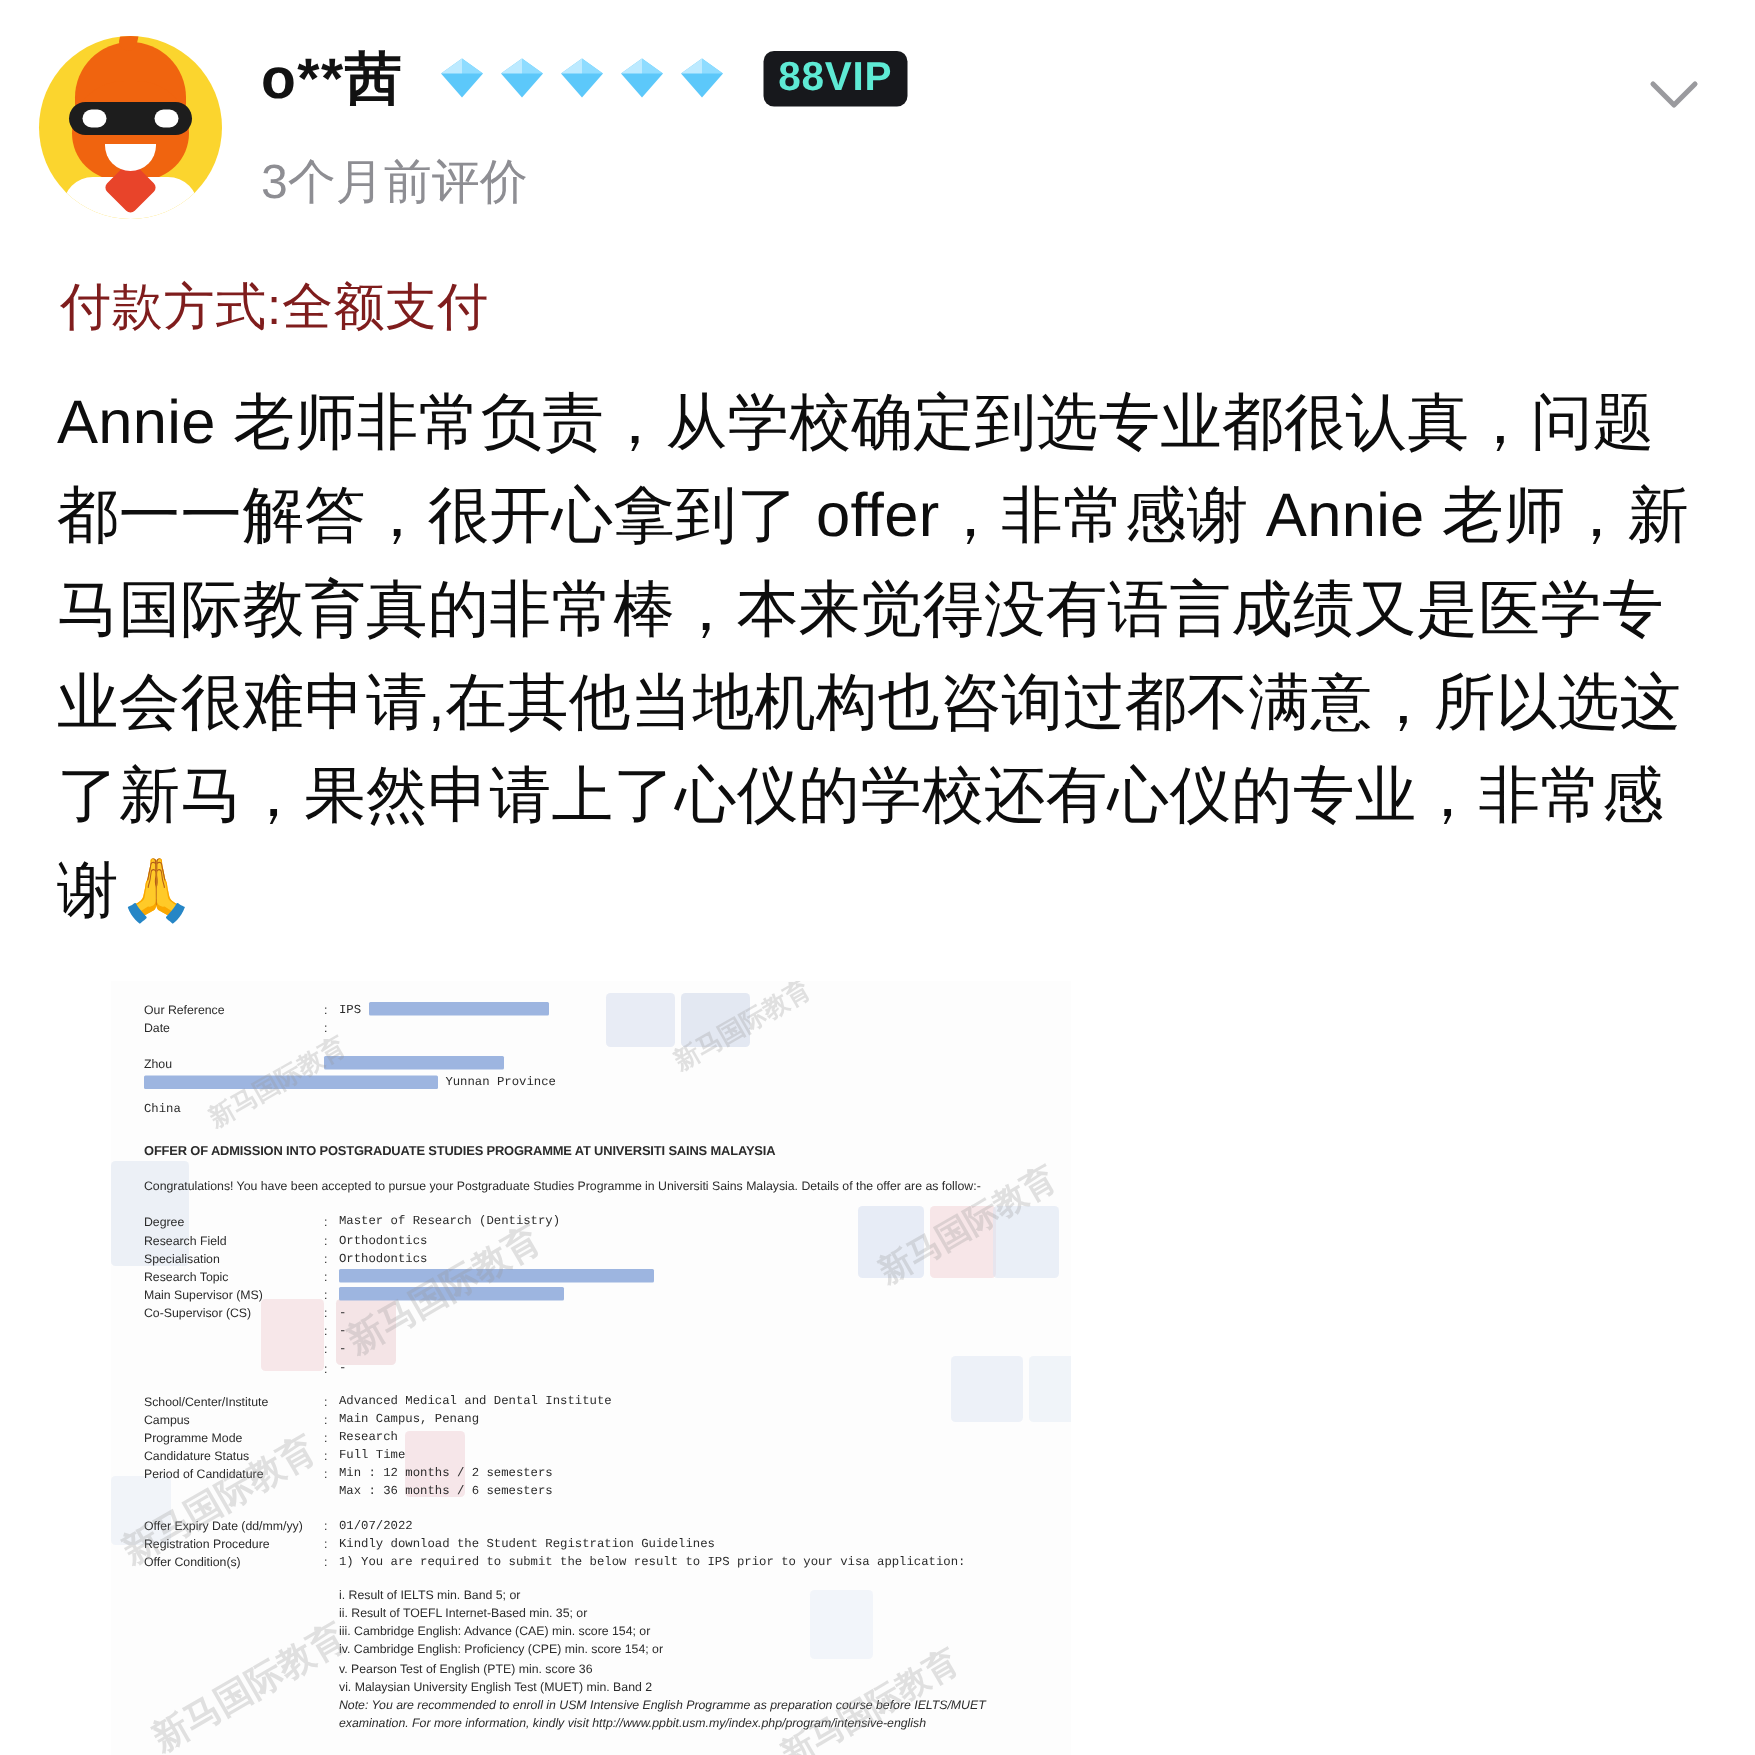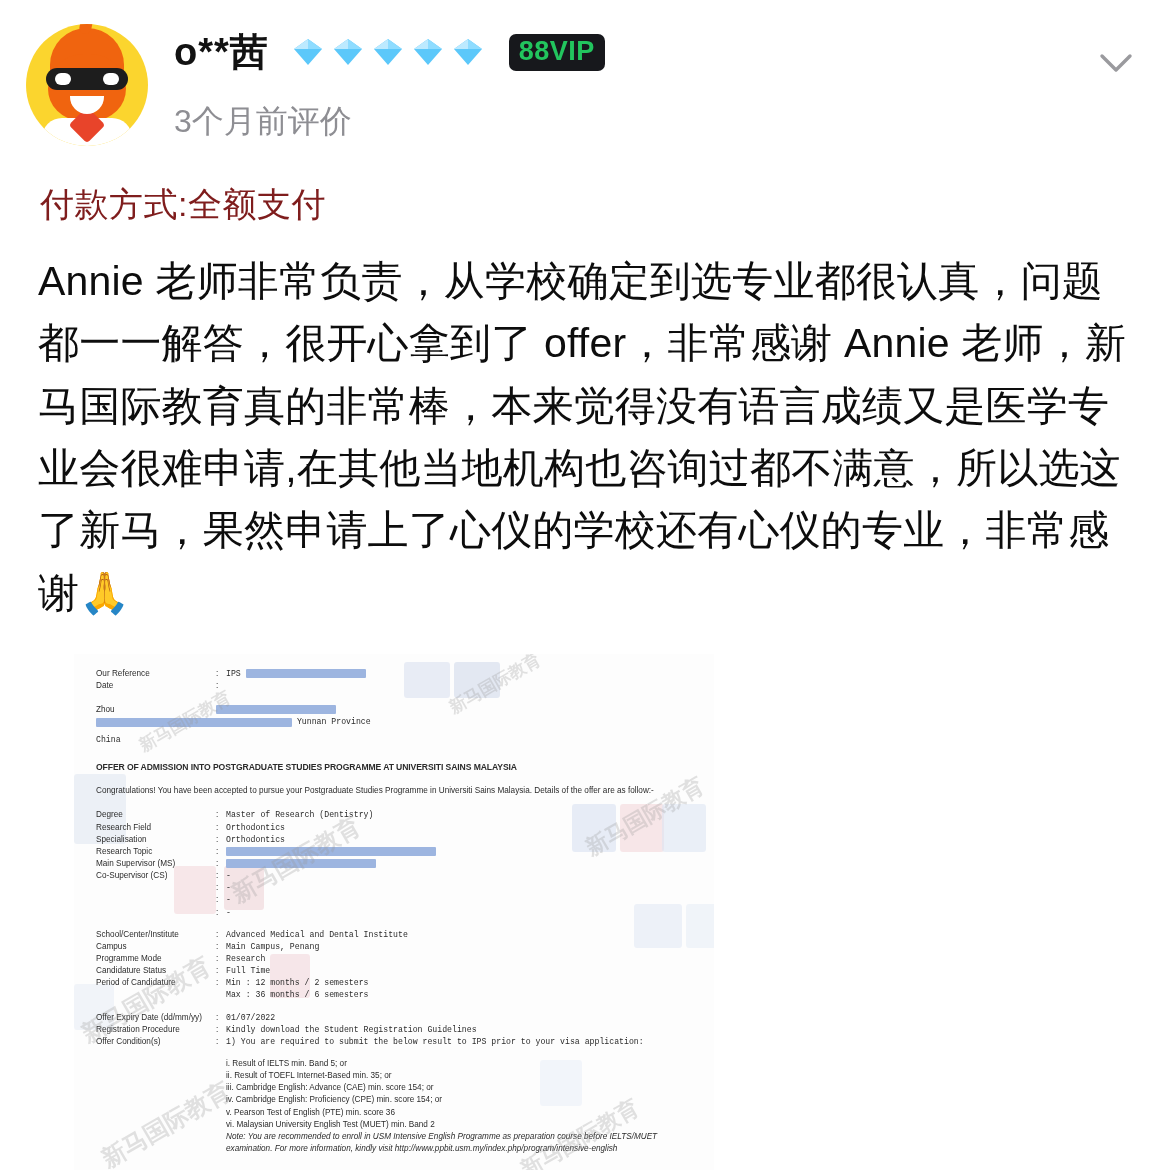--- a/index.html
+++ b/index.html
@@ -123,21 +123,21 @@
     align-items: center;
     gap: 6px;
   }
   .diamond {
     width: 34px;
     height: 34px;
   }
   .vip-badge {
     margin-left: 24px;
     background: #17181c;
-    color: #22c55e;
+    color: #5eead4;
     font-size: 27px;
     font-weight: bold;
     letter-spacing: 0.5px;
     padding: 4px 10px 6px 10px;
     border-radius: 7px;
     line-height: 1;
     display: inline-block;
   }
   .review-time {
     font-size: 32px;

